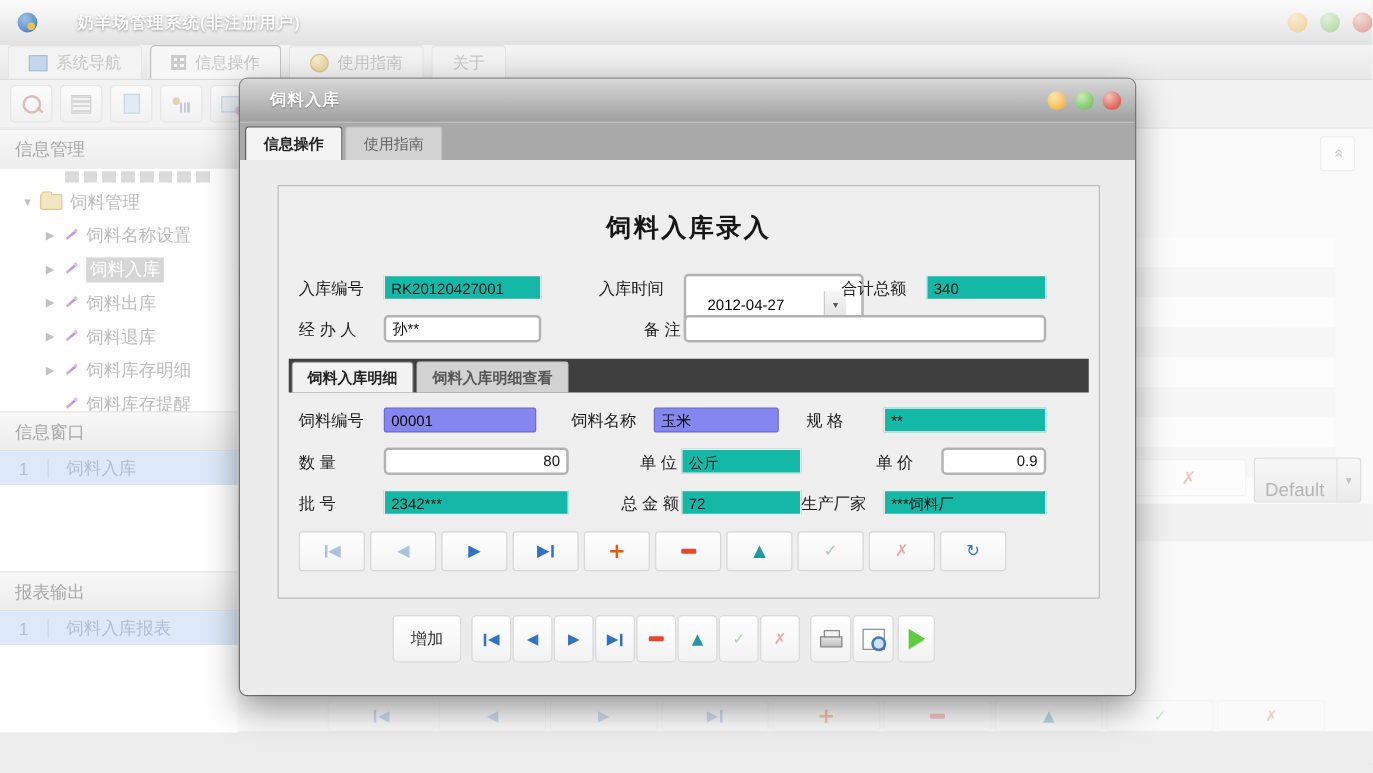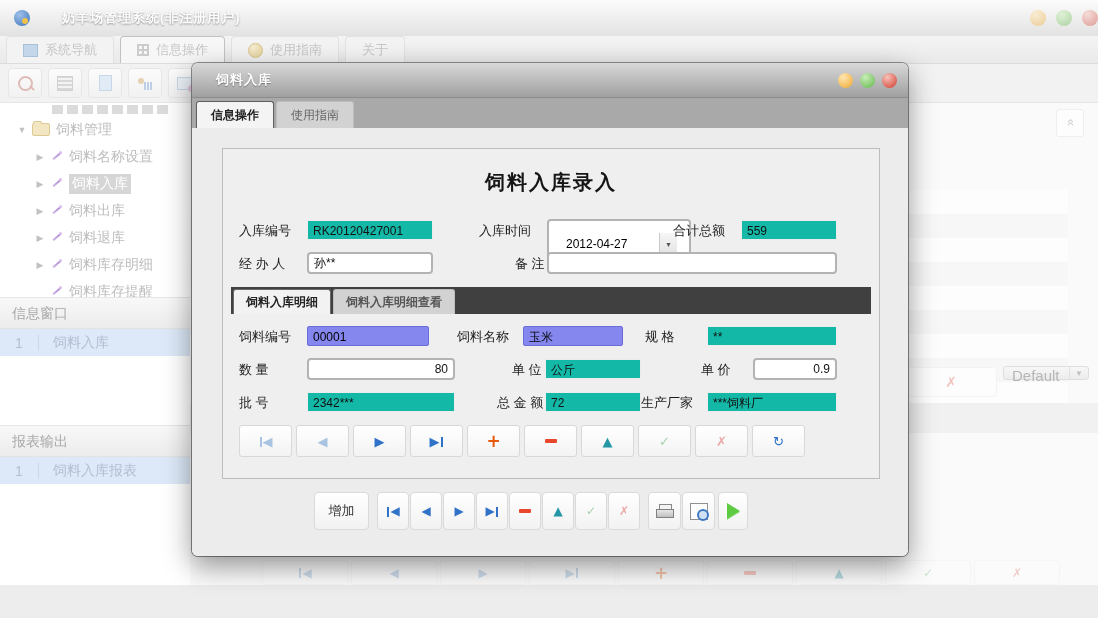--- a/index.html
+++ b/index.html
@@ -71,22 +71,22 @@
   .bgcontent{position:absolute;left:190px;top:103px;width:908px;height:482px;background:#fafafa;}
   .collapse-btn{position:absolute;right:14px;top:6px;width:26px;height:26px;background:#fdfdfd;border:1px solid #efefef;
     border-radius:3px;color:#c9c9c9;font-size:13px;display:flex;align-items:center;justify-content:center;}
   .collapse-btn span{transform:rotate(-90deg);letter-spacing:-2px;}
   .faint-table{position:absolute;left:0;top:87px;width:878px;height:240px;opacity:.65;}
   .faint-table .frow{height:24px;}
   .faint-table .frow:nth-child(odd){background:#fff;}
   .faint-table .frow:nth-child(even){background:#f6f6f6;}
   .bg-x-btn{position:absolute;left:715px;top:264px;width:90px;height:28px;background:#fdfdfd;border:1px solid #f3f3f3;
     border-radius:3px;color:#f2c6c0;font-size:14px;display:flex;align-items:center;justify-content:center;}
-  .bg-select{position:absolute;left:813px;top:263px;width:86px;height:14px;background:linear-gradient(#f7f7f7,#ececec);
-    border:1px solid #dedede;border-radius:3px;display:flex;align-items:flex-start;box-sizing:border-box;}
+  .bg-select{position:absolute;left:813px;top:263px;width:86px;height:36px;background:linear-gradient(#f7f7f7,#ececec);
+    border:1px solid #dedede;border-radius:3px;display:flex;align-items:flex-end;box-sizing:border-box;}
   .bg-select .val{flex:1;padding-left:8px;font-size:15px;color:#b6b6b6;}
   .bg-select .arr{width:18px;height:100%;border-left:1px solid #e2e2e2;display:flex;align-items:center;justify-content:center;font-size:8px;color:#c0c0c0;}
   .bg-band{position:absolute;left:0;top:300px;width:908px;height:30px;background:#f1f1f1;}
   .bg-navrow{position:absolute;left:72px;top:457px;height:25px;display:flex;gap:3px;}
   .bg-navrow .bgbtn{width:86px;height:25px;background:#fdfdfd;border:1px solid #f1f1f1;border-radius:3px;
     display:flex;align-items:center;justify-content:center;font-size:12px;opacity:.55;}
   
   .statusbar{position:absolute;left:0;top:585px;width:1098px;height:33px;background:#f3f3f3;border-top:1px solid #e2e2e2;
     display:flex;align-items:center;font-size:14px;color:#c3c3c3;box-sizing:border-box;}
   .statusbar .s1{margin-left:10px;}
@@ -244,20 +244,21 @@
       <button class="bgbtn">
           <span class="c-grn glyph">✓</span>
         </button>
       <button class="bgbtn">
           <span class="c-red glyph">✗</span>
         </button>
     </div>
   </div>
 
   <div class="sidebar">
+    <div class="side-header">信息管理</div>
     <div class="tree">
       <div class="clipped-row"></div>
       <div class="tree-row">
         <span class="t-arrow">▼</span>
         <span class="folder"></span>
         <span class="t-label">饲料管理</span>
       </div>
       <div class="tree-row child">
         <span class="t-arrow">▶</span>
         <span class="wand"></span>
@@ -320,21 +321,21 @@
         <div class="form-title">饲料入库录入</div>
 
         <span class="flabel" style="left:16px;top:71px">入库编号</span>
         <div class="ffield flat" style="left:84px;top:71px;width:126px">RK20120427001</div>
         <span class="flabel" style="left:256px;top:71px">入库时间</span>
         <div class="combo" style="position:absolute;left:324px;top:70px;width:116px">
           <span class="cval">2012-04-27</span>
           <span class="carr">▼</span>
         </div>
         <span class="flabel" style="left:450px;top:71px">合计总额</span>
-        <div class="ffield flat" style="left:518px;top:71px;width:96px">559</div>
+        <div class="ffield flat" style="left:518px;top:71px;width:96px">340</div>
 
         <span class="flabel" style="left:16px;top:104px">经 办 人</span>
         <div class="ffield sunken" style="left:84px;top:103px;width:126px">孙**</div>
         <span class="flabel" style="left:292px;top:104px">备 注</span>
         <div class="ffield sunken" style="left:324px;top:103px;width:290px"></div>
 
         <div class="inner-tabs">
           <div class="itab active">饲料入库明细</div>
           <div class="itab idle">饲料入库明细查看</div>
         </div>

